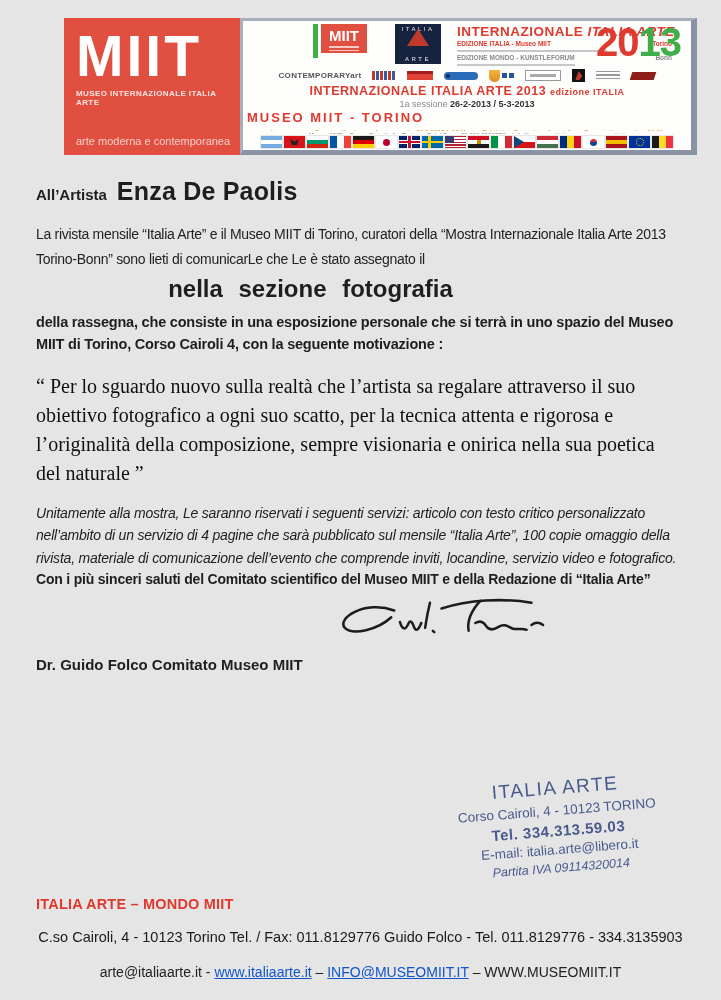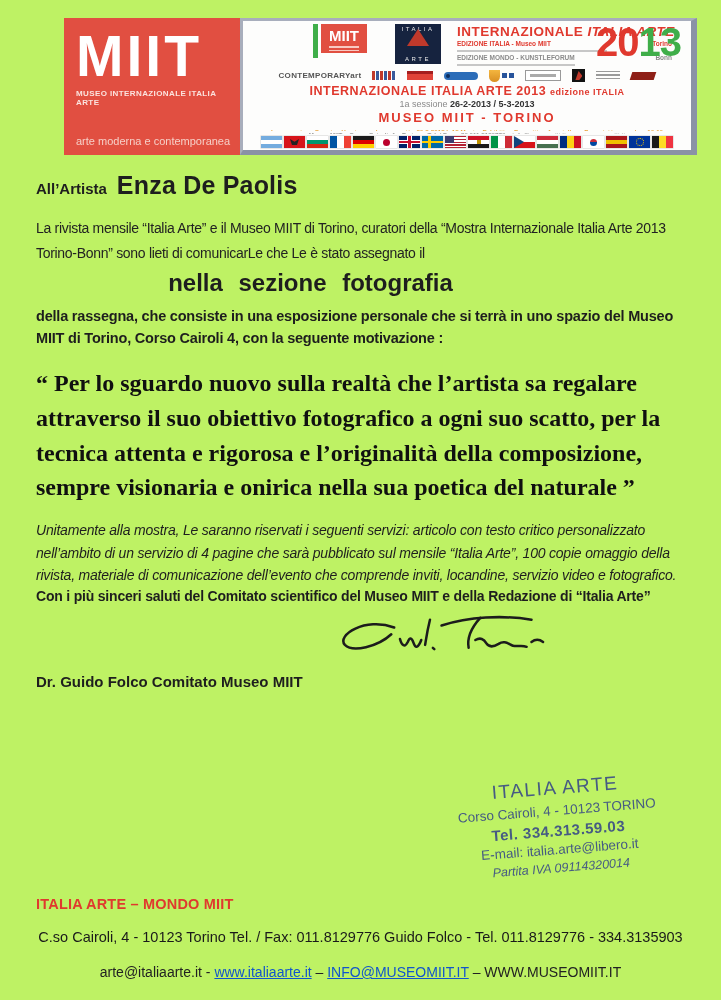--- a/index.html
+++ b/index.html
@@ -1,16 +1,16 @@
 <!DOCTYPE html>
 <html><head>
 <meta charset="utf-8">
 <style>
   html,body{margin:0;padding:0}
-  .page{width:721px;height:1000px;background:#bef264;position:relative;overflow:hidden;
+  .page{width:721px;height:1000px;background:#e5e5e5;position:relative;overflow:hidden;
         font-family:"Liberation Sans",sans-serif;color:#1e1e1e}
   
   .header{display:flex;margin:18px 24px 0 64px;height:137px}
   .miit-logo{width:176px;background:#e14f41;color:#fff;position:relative;
              padding:8px 12px;box-sizing:border-box;flex-shrink:0}
   .miit-title{font-size:57px;font-weight:bold;letter-spacing:3px;line-height:1.0;margin-top:2px}
   .miit-sub{font-size:8px;letter-spacing:.4px;margin-top:4px;color:#fbe3de;font-weight:bold}
   .miit-tag{position:absolute;left:12px;bottom:8px;font-size:11px;color:#f6cfc7}
   .banner{flex:1;background:#fdfdfc;border:3px solid #a8aebc;border-right:6px solid #8a92a6;
           border-bottom:5px solid #8a92a6;box-sizing:border-box;padding:3px 4px 2px;
@@ -54,36 +54,36 @@
   .sp5 i{display:block;width:26px;height:3px;background:#aaa}
   .sp6{width:13px;height:13px;background:#111;position:relative}
   .sp6 i{position:absolute;left:3px;top:2px;width:7px;height:9px;background:#c0392b;
          clip-path:polygon(0 100%,45% 0,100% 55%,55% 100%)}
   .sp7{width:24px;height:10px;background:repeating-linear-gradient(to bottom,#9a9a9a 0 1.5px,transparent 1.5px 3.5px)}
   .sp8{width:24px;height:8px;background:#8e1f17;transform:skewX(-18deg)}
   .b-show{text-align:center;color:#e0392e;font-weight:bold;font-size:12.5px;margin-top:2px;letter-spacing:.5px}
   .b-show-ed{font-size:9px}
   .b-session{text-align:center;font-size:9px;color:#8a8a8a;margin-top:1px}
   .b-session b{color:#333}
-  .b-venue{text-align:center;color:#e0392e;font-weight:bold;font-size:13px;letter-spacing:2px;margin-top:1px}
+  .b-venue{text-align:left;color:#e0392e;font-weight:bold;font-size:13px;letter-spacing:2px;margin-top:1px}
   .b-opening{text-align:center;font-size:6.2px;color:#e8a33d;font-weight:bold;margin-top:3px;white-space:nowrap;overflow:hidden}
   .b-address{text-align:center;font-size:6.2px;color:#9a9a9a;font-weight:bold;white-space:nowrap;overflow:hidden}
   .b-flags{display:flex;justify-content:center;gap:2px;margin-top:2px}
   .flag{width:21px;height:12px;position:relative;overflow:hidden;box-shadow:0 0 0 .5px #cfcfcf;flex-shrink:0}
   .flag i{position:absolute}
   
-  .recipient{margin:16px 36px 0}
+  .recipient{margin:22px 36px 0}
   .to-label{font-weight:bold;font-size:15px}
   .to-name{font-weight:bold;font-size:25px;margin-left:10px;letter-spacing:.2px}
   .intro{margin:16px 30px 0 36px;font-size:14px;letter-spacing:-.3px;line-height:1.75;color:#222}
   .award{text-align:center;font-weight:bold;font-size:50px;margin-top:12px;padding-right:100px;letter-spacing:.5px}
   .award-section{text-align:center;font-weight:bold;font-size:24px;margin-top:4px;padding-right:100px;word-spacing:9px}
   .detail{margin:8px 30px 0 36px;font-size:14.5px;font-weight:bold;letter-spacing:-.2px;line-height:1.55}
-  .motivation{margin:16px 36px 8px;width:634px;font-family:"Liberation Serif",serif;font-weight:bold;
-              font-size:24px;line-height:1.45;color:#101010}
+  .motivation{margin:16px 36px 8px;width:634px;font-family:"Liberation Serif",serif;font-weight:normal;
+              font-size:20px;line-height:1.45;color:#101010}
   .services{margin:14px 36px 0;font-weight:normal;font-style:italic;font-size:14px;letter-spacing:-.2px;line-height:1.6}
   .greetings{margin:2px 36px 0;font-weight:bold;font-size:14px;letter-spacing:-.2px}
   .sig-area{position:relative;height:88px;margin:4px 36px 0}
   .signature{position:absolute;left:290px;top:4px;width:235px;height:58px}
   .signature path{fill:none;stroke:#1c1c1c;stroke-width:2.6;stroke-linecap:round}
   .signer{position:absolute;left:0;bottom:6px;font-weight:bold;font-size:15px}
   
   .stamp{position:absolute;left:408px;top:775px;width:300px;transform:rotate(-4.5deg);
          color:#3c4f86;text-align:center;line-height:1.4;font-weight:bold;opacity:.92}
   .st1{font-size:19px;letter-spacing:1.5px;font-weight:normal}

